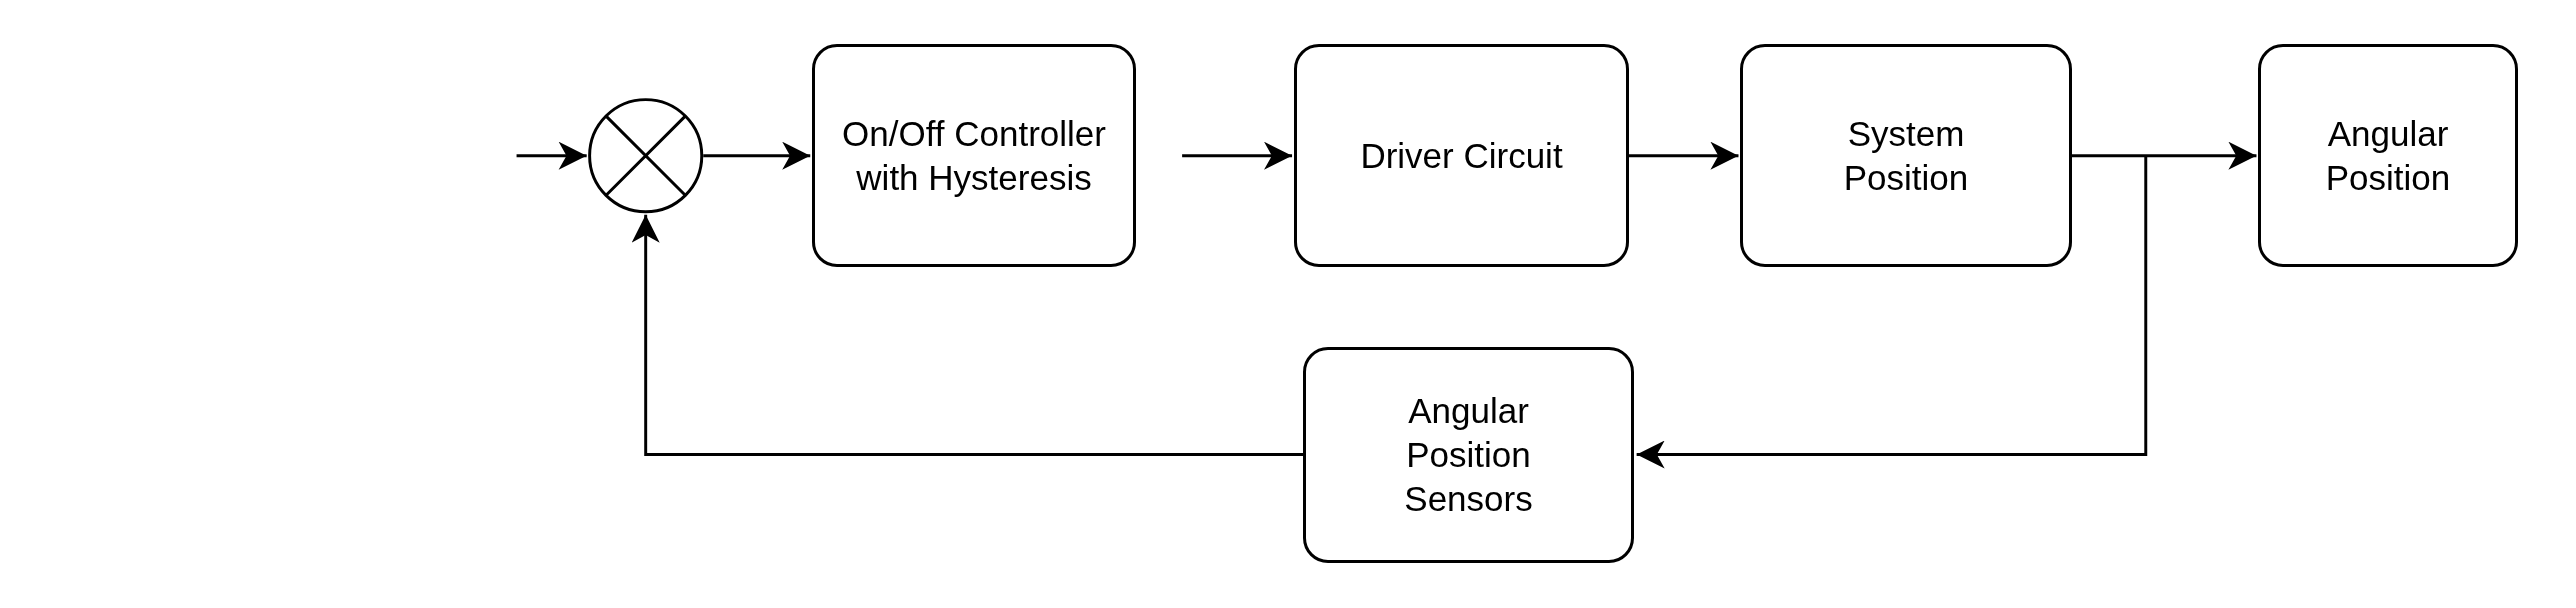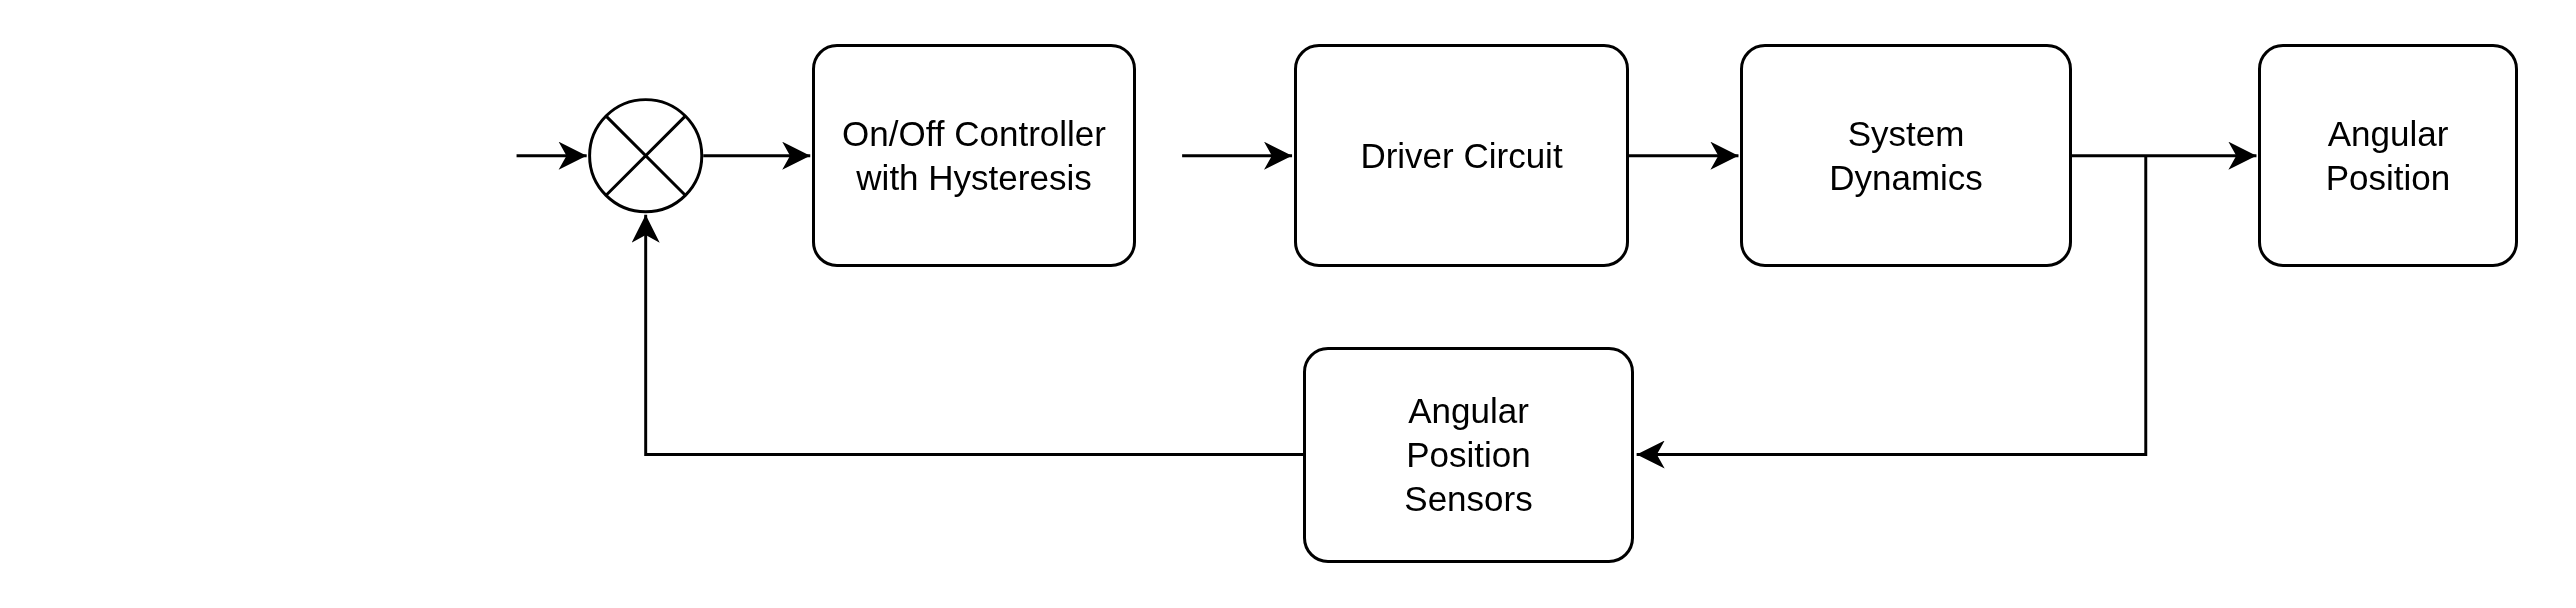--- a/index.html
+++ b/index.html
@@ -93,21 +93,21 @@
     <span>On/Off Controller
 with Hysteresis</span>
   </div>
 
   <div class="node node-driver-circuit">
     <span>Driver Circuit</span>
   </div>
 
   <div class="node node-system-dynamics">
     <span>System
-Dynamics</span>
+Position</span>
   </div>
 
   <div class="node node-angular-position">
     <span>Angular
 Position</span>
   </div>
 
   <div class="node node-angular-position-sensors">
     <span>Angular
 Position

